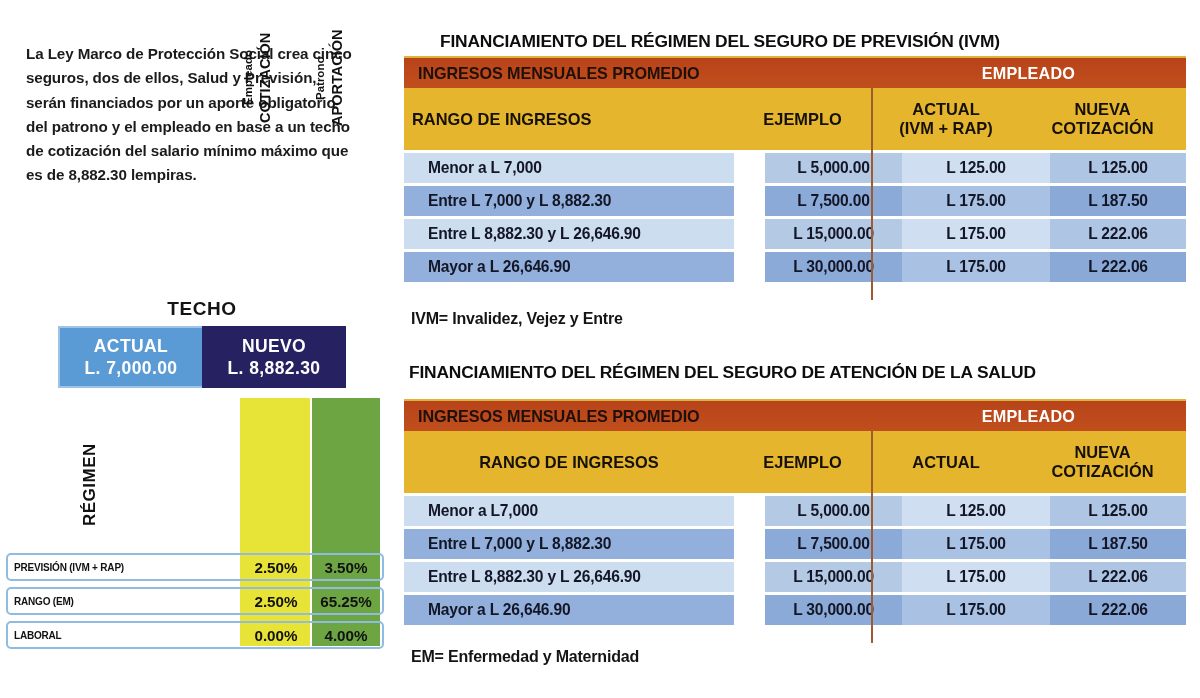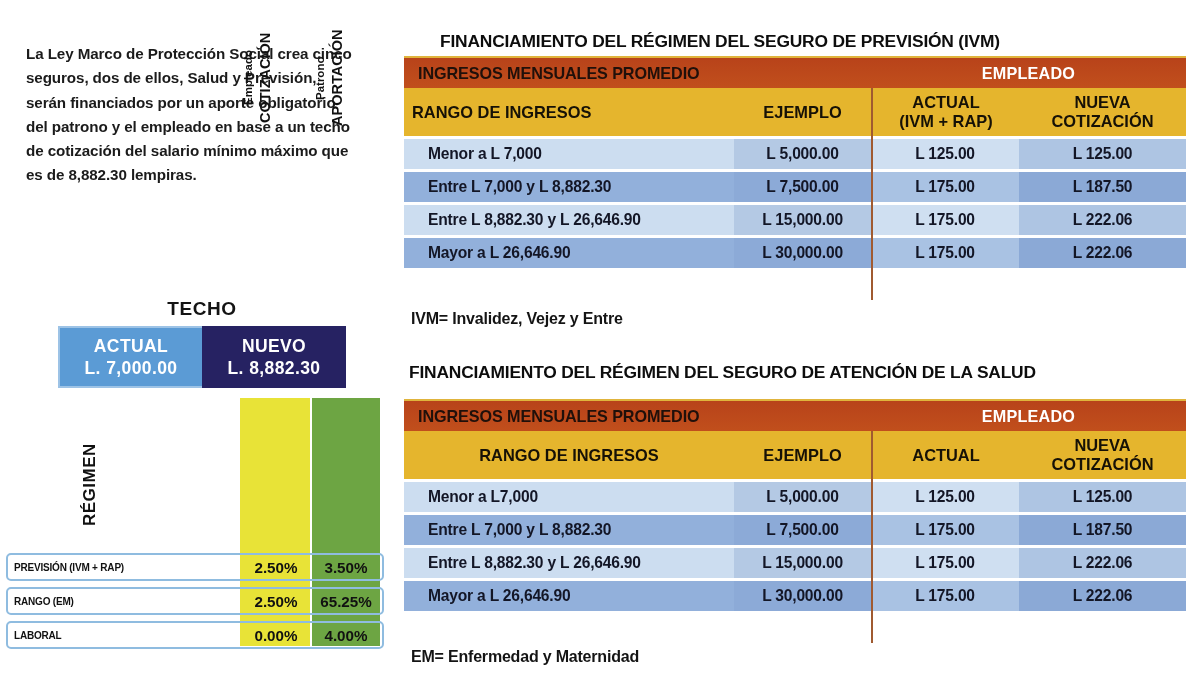--- a/index.html
+++ b/index.html
@@ -175,21 +175,21 @@
   .fin-head-top .ht-right {
     flex: 1 1 auto;
     text-align: center;
     font-size: 16.2px;
     font-weight: bold;
     color: #ffffff;
     letter-spacing: 0.2px;
   }
   .fin-head-sub {
     display: flex;
-    height: 48px;
+    height: 62px;
     background: #e5b52d;
     align-items: center;
   }
   .fin-head-sub .hs {
     display: flex;
     flex-direction: column;
     justify-content: center;
     align-items: center;
     height: 100%;
     font-size: 16.4px;
@@ -214,21 +214,21 @@
   .fin-row .c {
     height: 100%;
     display: flex;
     align-items: center;
     font-size: 15.6px;
     font-weight: bold;
     color: #131626;
     letter-spacing: -0.2px;
   }
   .fin-row .c-rango { flex: 0 0 330px; padding-left: 24px; justify-content: flex-start; }
-  .fin-row .c-ejemplo { flex: 0 0 137px; justify-content: center; }
+  .fin-row .c-ejemplo { flex: 0 0 137px; justify-content: center; margin-left: 31px; }
   .fin-row .c-actual { flex: 0 0 148px; justify-content: center; }
   .fin-row .c-nueva { flex: 1 1 auto; justify-content: center; }
 
   
   .fin-row.light .c-rango   { background: #ccddf0; }
   .fin-row.light .c-ejemplo { background: #b4c9e4; }
   .fin-row.light .c-actual  { background: #cfdff1; }
   .fin-row.light .c-nueva   { background: #aec5e3; }
   .fin-row.dark .c-rango    { background: #92b0db; }
   .fin-row.dark .c-ejemplo  { background: #8caad7; }

